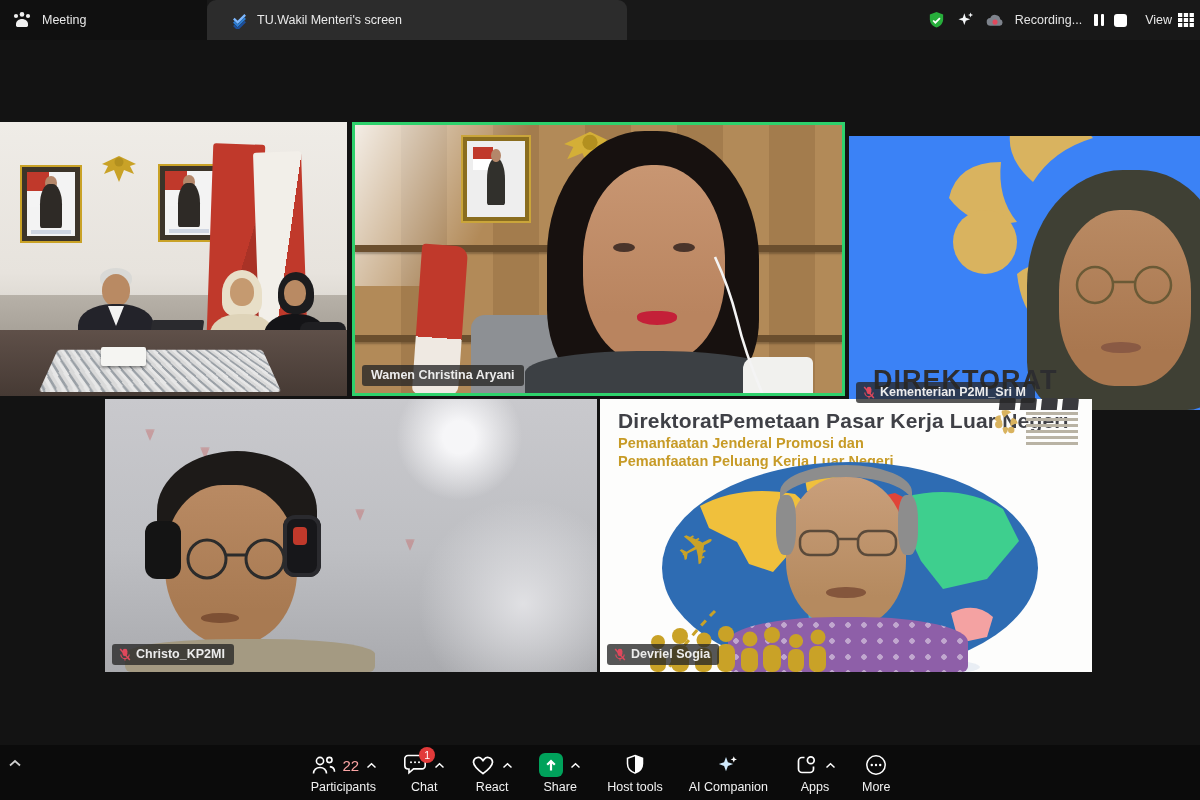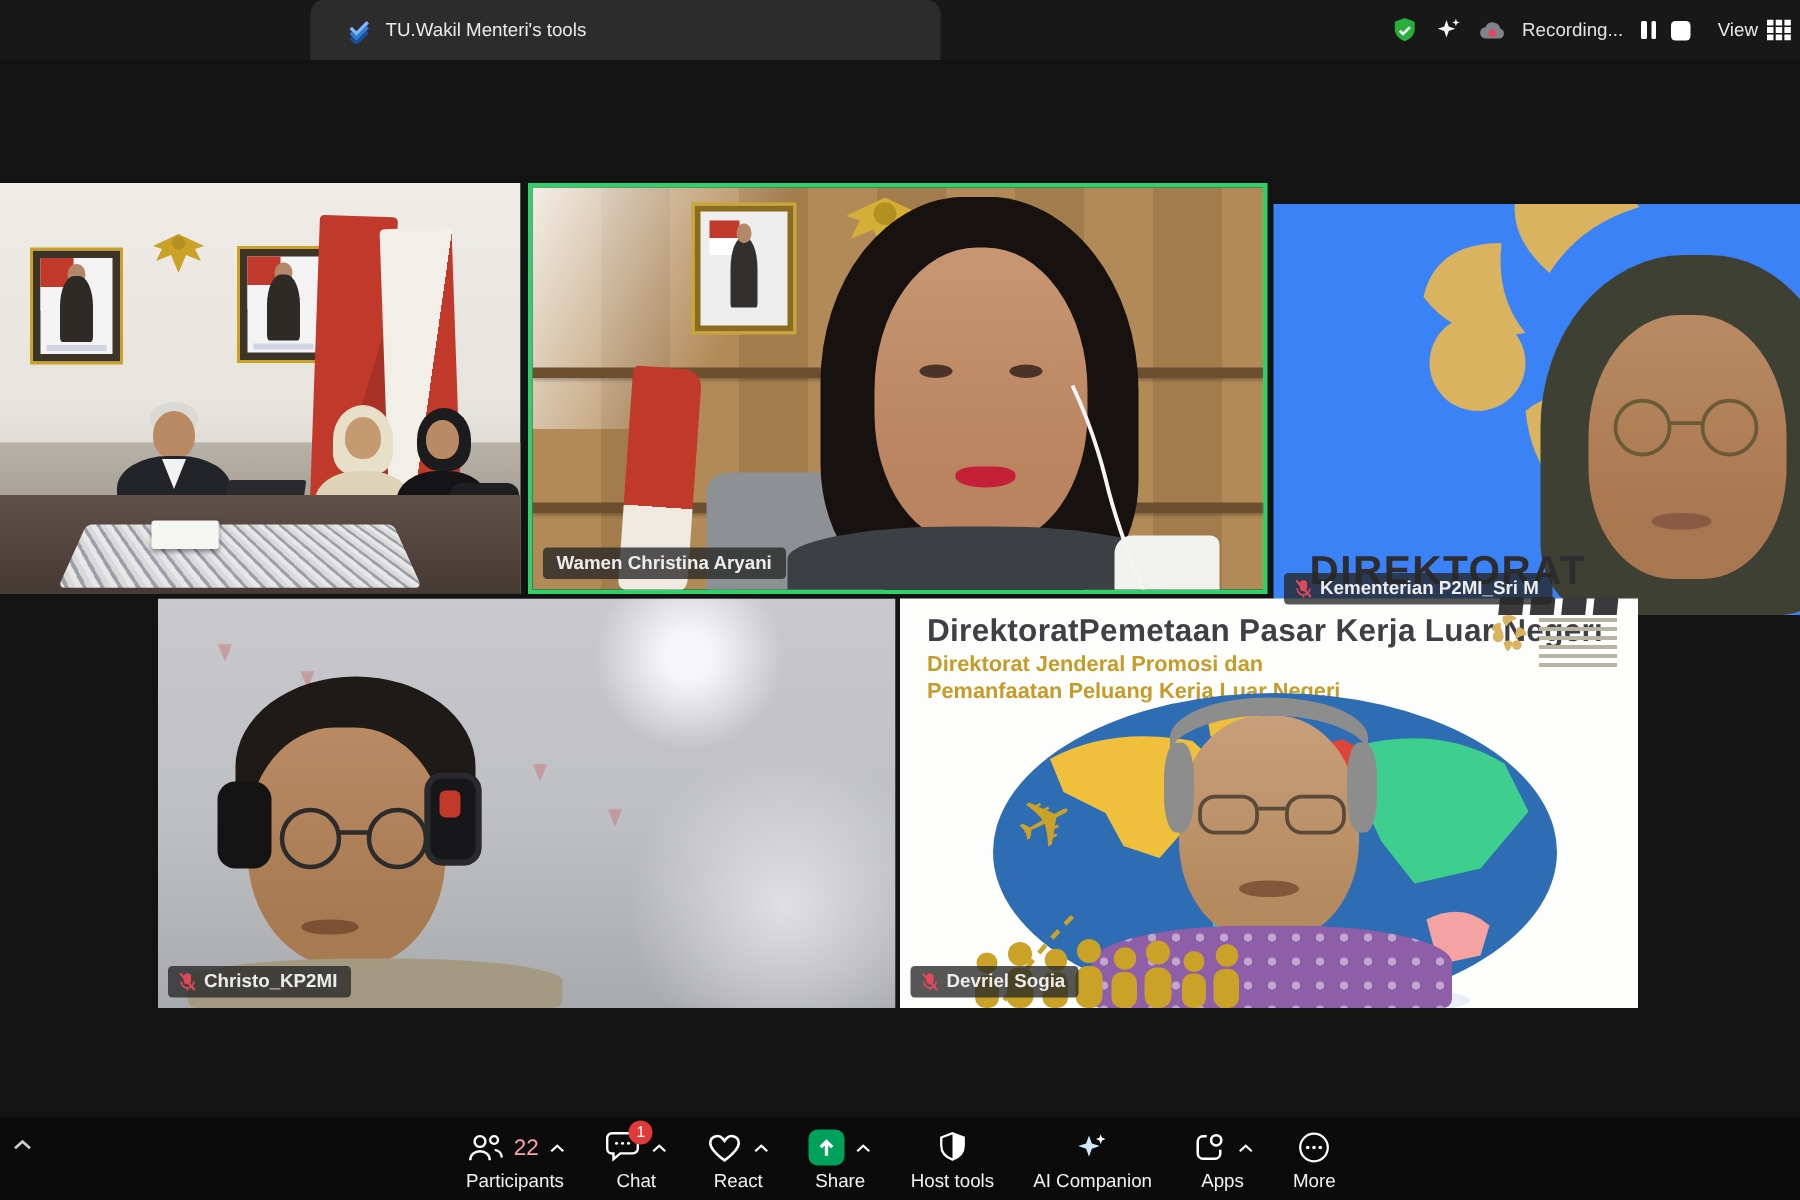--- a/index.html
+++ b/index.html
@@ -114,27 +114,36 @@
   .recbtn { width:22px; height:22px; border:2px solid #fff; border-radius:6px; display:flex; align-items:center; justify-content:center; gap:2.5px; }
   .recbtn i.bar { width:3px; height:9px; background:#fff; border-radius:1px; display:block; }
   .recbtn i.sq { width:8px; height:8px; background:#fff; border-radius:1.5px; display:block; }
 </style>
 </head>
 <body>
 
 <div id="app">
 
   <div class="tabbar">
+    <div class="tab-meeting">
+      <svg width="20" height="18" viewBox="0 0 20 18" fill="#f0f0f0">
+        <circle cx="4" cy="5" r="2.1"></circle>
+          <circle cx="10" cy="3.4" r="2.3"></circle>
+          <circle cx="16" cy="5" r="2.1"></circle>
+        <path d="M10 8c3.3 0 6 2.2 6 5v1.6a1.4 1.4 0 0 1-1.4 1.4H5.4A1.4 1.4 0 0 1 4 14.6V13c0-2.8 2.7-5 6-5z"></path>
+      </svg>
+      <span>Meeting</span>
+    </div>
     <div class="tab-screen">
       <svg width="17" height="17" viewBox="0 0 18 18" fill="none">
         <path d="M3 7l4 4 8-8" stroke="#7db8ff" stroke-width="2.4"></path>
         <path d="M3 10.5l4 4 8-8" stroke="#2d7dd2" stroke-width="2.4"></path>
         <path d="M3 14l4 4 8-8" stroke="#1b4f9c" stroke-width="2.4"></path>
       </svg>
-      <span>TU.Wakil Menteri's tools</span>
+      <span>TU.Wakil Menteri's screen</span>
     </div>
     <div class="topbar-right">
       <svg width="19" height="19" viewBox="0 0 20 20">
         <path d="M10 1l7 2.6v5c0 4.3-3 7.3-7 8.7-4-1.4-7-4.4-7-8.7v-5z" fill="#27ae3b"></path>
         <path d="M6.5 10l2.3 2.3 4.8-4.8" stroke="#fff" stroke-width="1.8" fill="none"></path>
       </svg>
       <svg width="20" height="20" viewBox="0 0 24 24" fill="#f4f6f8">
         <path d="M10 4l1.8 5.2L17 11l-5.2 1.8L10 18l-1.8-5.2L3 11l5.2-1.8z"></path>
         <path d="M17.5 3l.8 2.2 2.2.8-2.2.8-.8 2.2-.8-2.2-2.2-.8 2.2-.8z"></path>
       </svg>
@@ -313,21 +322,21 @@
         <rect x="3.6" y="0.8" width="4.8" height="7.4" rx="2.4" fill="#e0485c"></rect>
         <path d="M1.8 6.4a4.2 4.2 0 0 0 8.4 0M6 10.6V12.4" stroke="#e0485c" stroke-width="1.2" fill="none"></path>
         <line x1="1.2" y1="1" x2="10.8" y2="12" stroke="#e0485c" stroke-width="1.5"></line>
       </svg>
       <span>Christo_KP2MI</span>
     </div>
   </div>
 
   <div class="tile tile-devriel">
     <div class="slide-title">DirektoratPemetaan Pasar Kerja Luar Negeri</div>
-    <div class="slide-sub" style="top:36px;">Direktorat Jenderal Promosi dan</div>
+    <div class="slide-sub" style="top:36px;">Pemanfaatan Jenderal Promosi dan</div>
     <div class="slide-sub" style="top:54px;">Pemanfaatan Peluang Kerja Luar Negeri</div>
     <div class="slide-logo">
       <svg width="30" height="30" viewBox="0 0 130 120">
         <g fill="#d9b35f">
           <path d="M52 2q26-8 40 8-20 6-30 22-16-14-10-30z"></path>
           <path d="M96 34q20 2 24 24-18 0-30 12-6-22 6-36z"></path>
           <path d="M20 40q4-18 26-18-2 18 8 30-22 4-34-12z"></path>
           <circle cx="38" cy="62" r="16"></circle>
             <circle cx="92" cy="86" r="14"></circle>
           <path d="M54 78q12-10 26 0-4 18-14 26-10-8-12-26z"></path>

